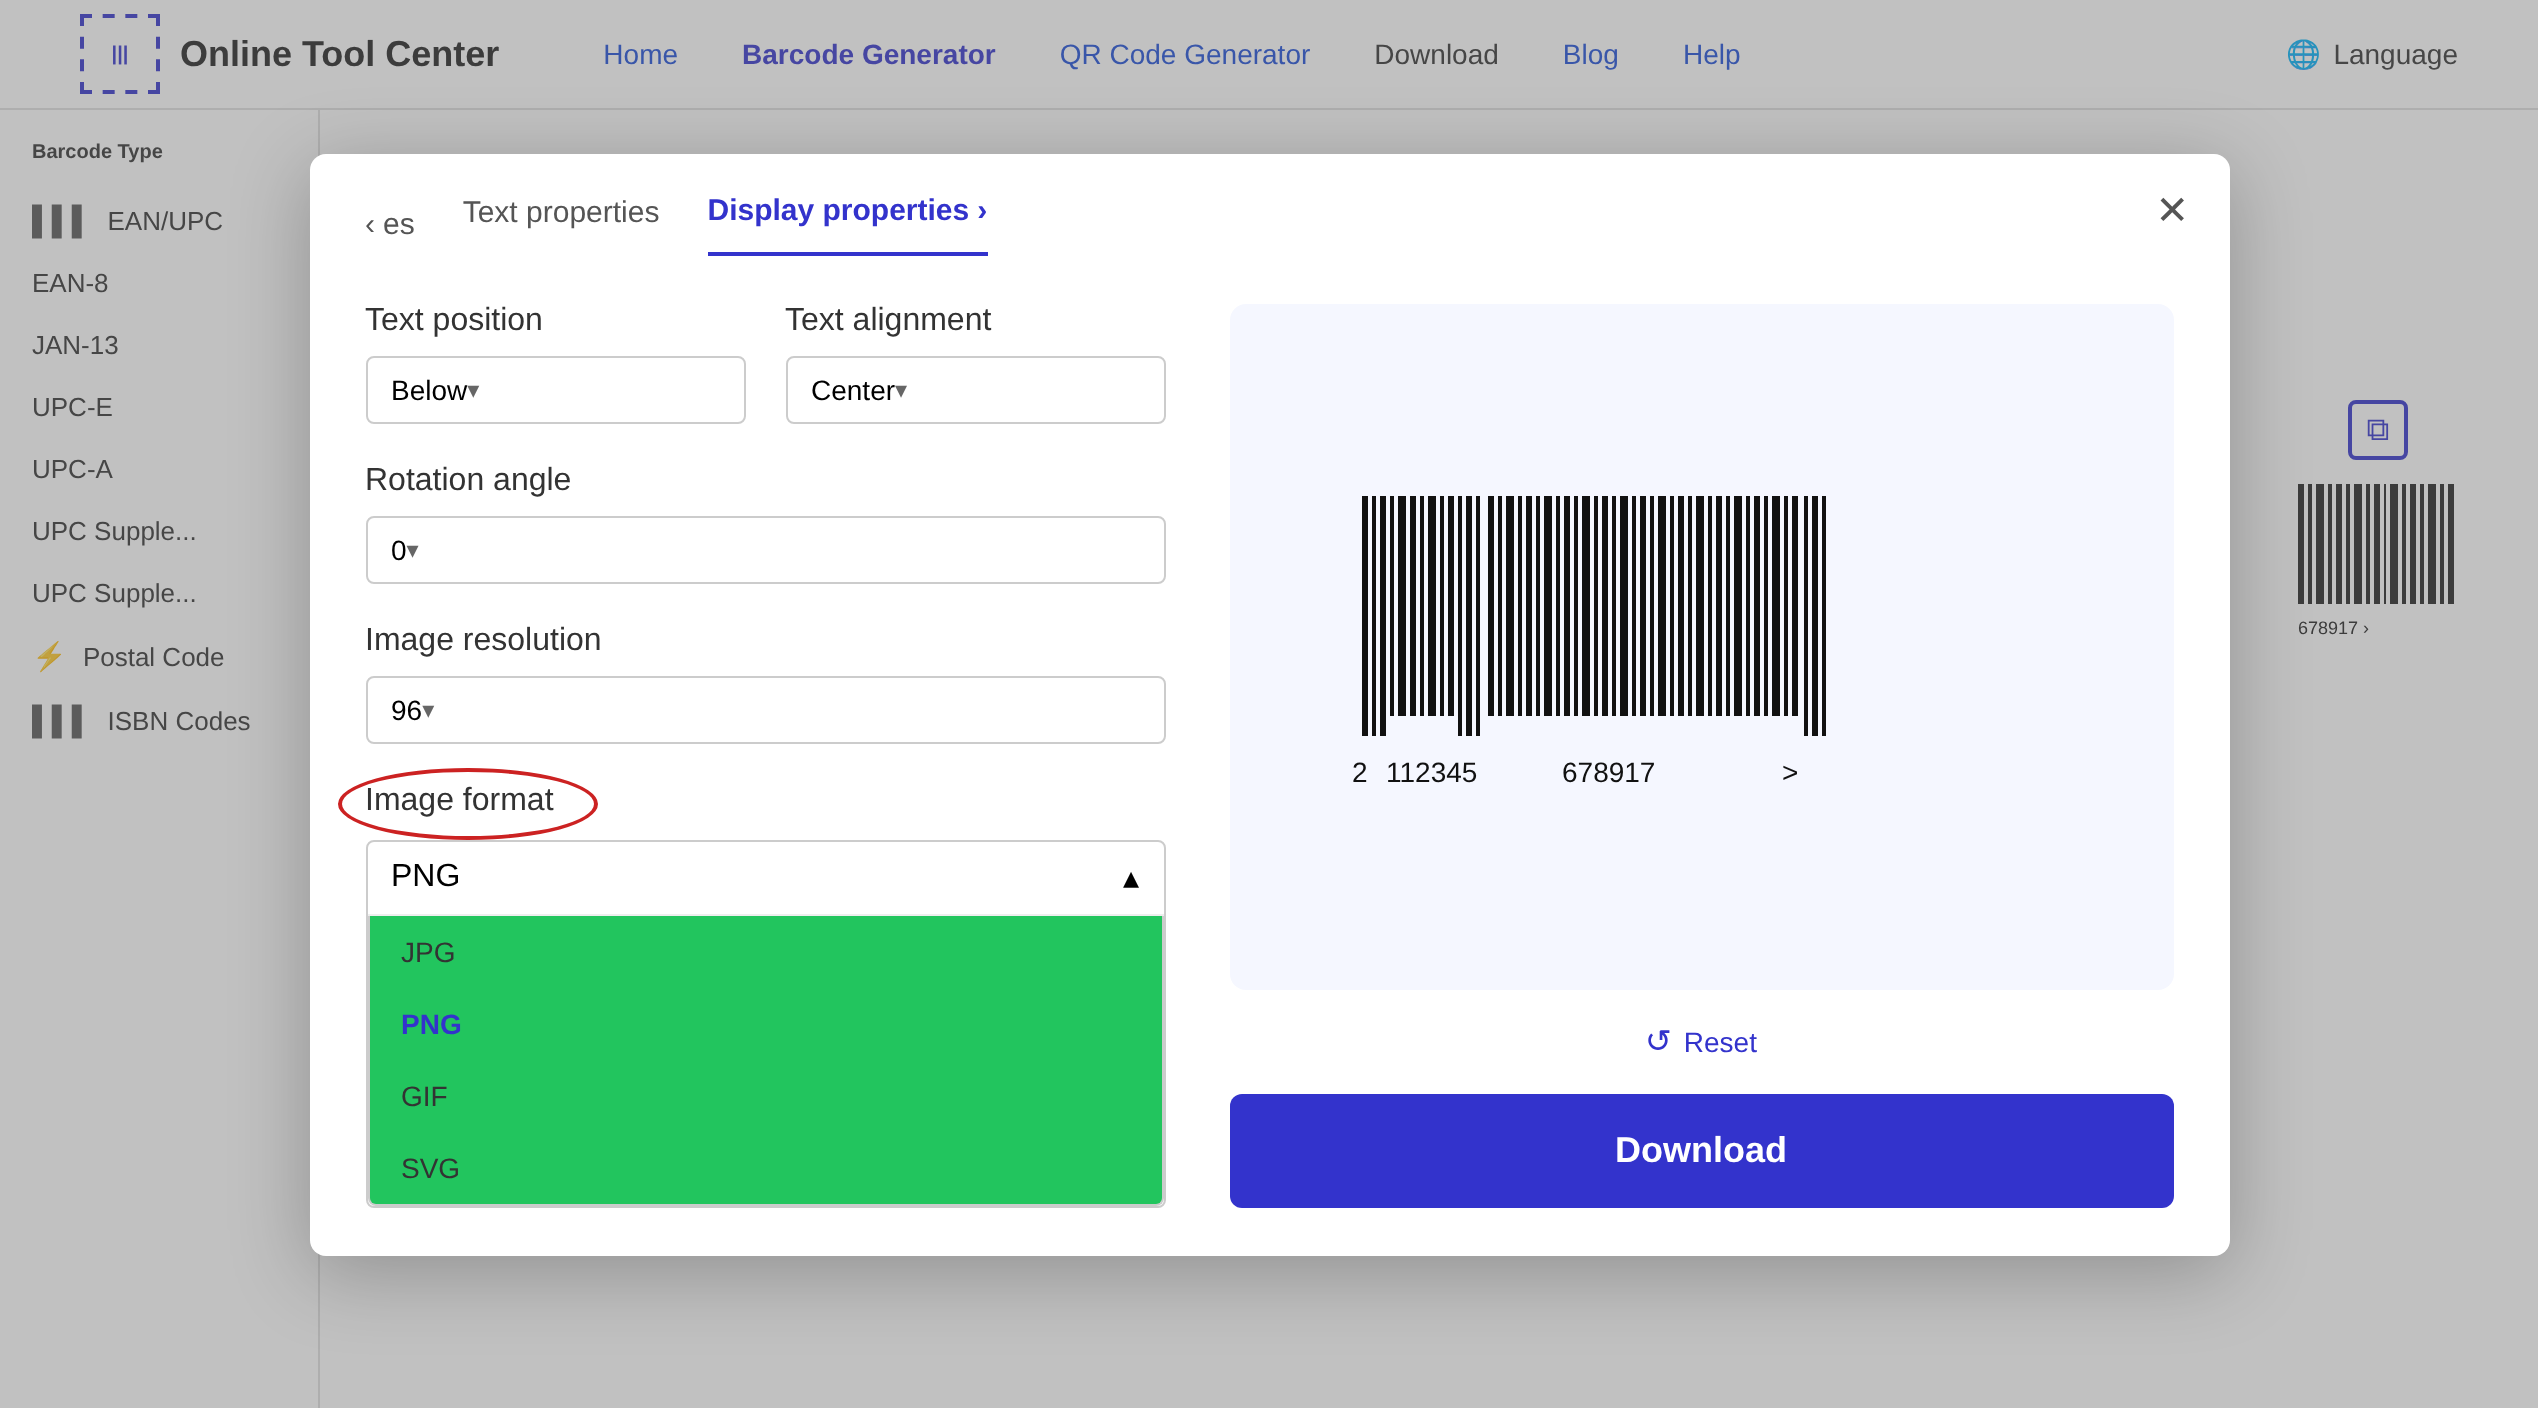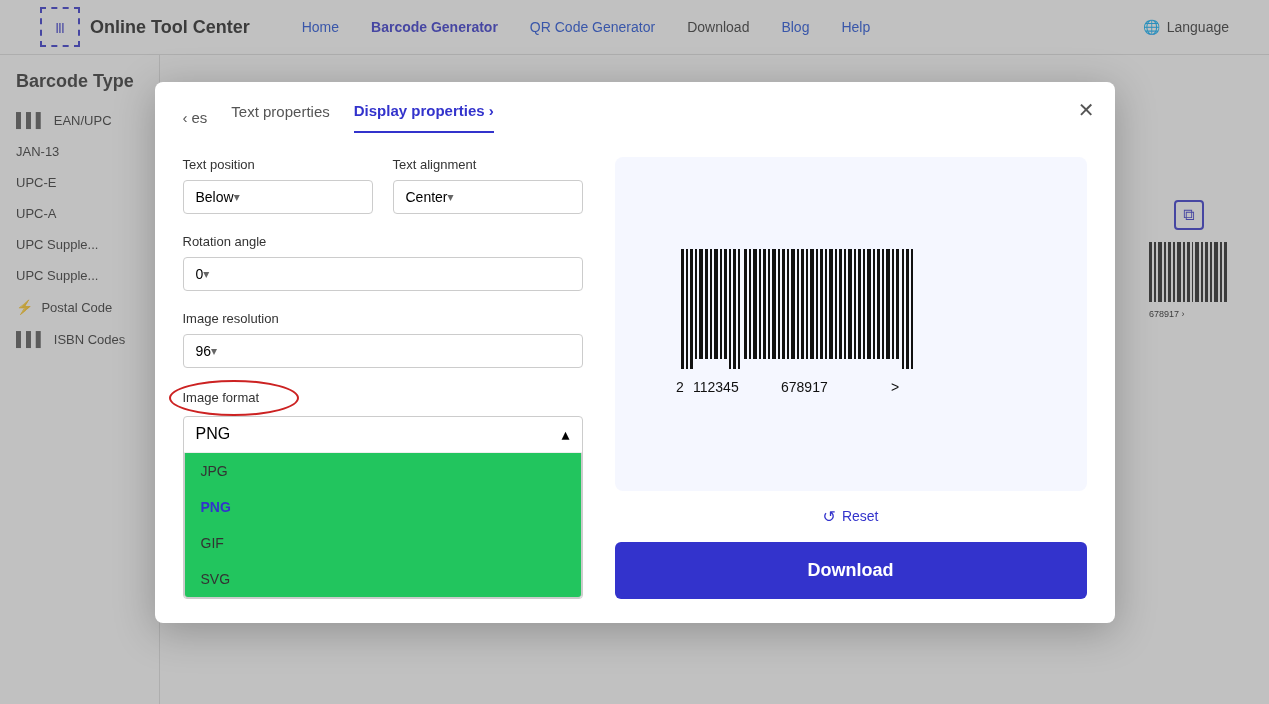--- a/index.html
+++ b/index.html
@@ -76,21 +76,21 @@
       position: absolute;
       top: 55px;
       left: 0;
       width: 160px;
       bottom: 0;
       background: #fff;
       border-right: 1px solid #e0e0e0;
       padding: 16px 0;
     }
     .sidebar-title {
-      font-size: 18px;
+      font-size: 10px;
       font-weight: bold;
       color: #333;
       padding: 0 16px 12px;
     }
     .sidebar-item {
       display: flex;
       align-items: center;
       gap: 8px;
       padding: 8px 16px;
       font-size: 13px;
@@ -213,21 +213,21 @@
       display: flex;
       gap: 20px;
     }
     .form-group {
       display: flex;
       flex-direction: column;
       gap: 8px;
       flex: 1;
     }
     .form-label {
-      font-size: 13px;
+      font-size: 16px;
       color: #333;
       font-weight: 500;
     }
     .form-select {
       border: 1px solid #ccc;
       border-radius: 4px;
       padding: 8px 12px;
       font-size: 14px;
       background: #fff;
       display: flex;
@@ -363,20 +363,23 @@
       <span>🌐</span>
       <span>Language</span>
     </div>
   </nav>
 
   <aside class="sidebar">
     <div class="sidebar-title">Barcode Type</div>
     <div class="sidebar-item">
       <span class="sidebar-item-icon">▌▌▌</span>
       <span>EAN/UPC</span>
+    </div>
+    <div class="sidebar-item">
+      <span>EAN-8</span>
     </div>
     <div class="sidebar-item">
       <span>JAN-13</span>
     </div>
     <div class="sidebar-item">
       <span>UPC-E</span>
     </div>
     <div class="sidebar-item">
       <span>UPC-A</span>
     </div>

